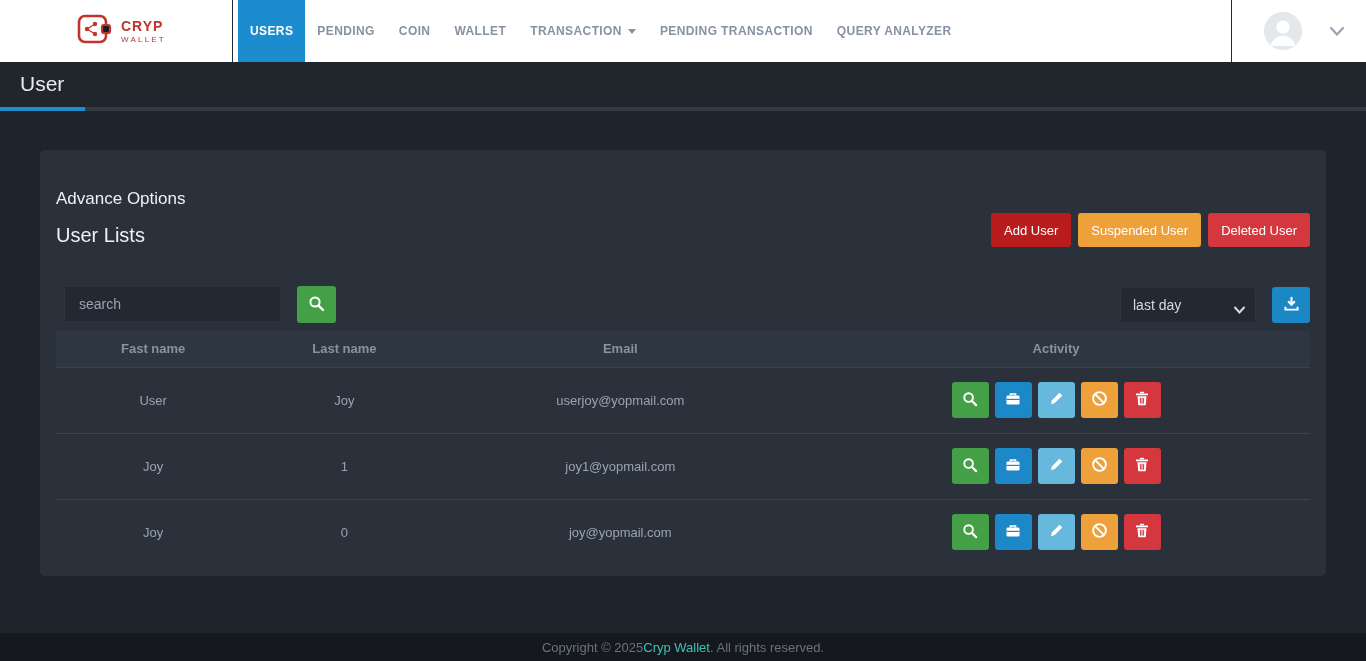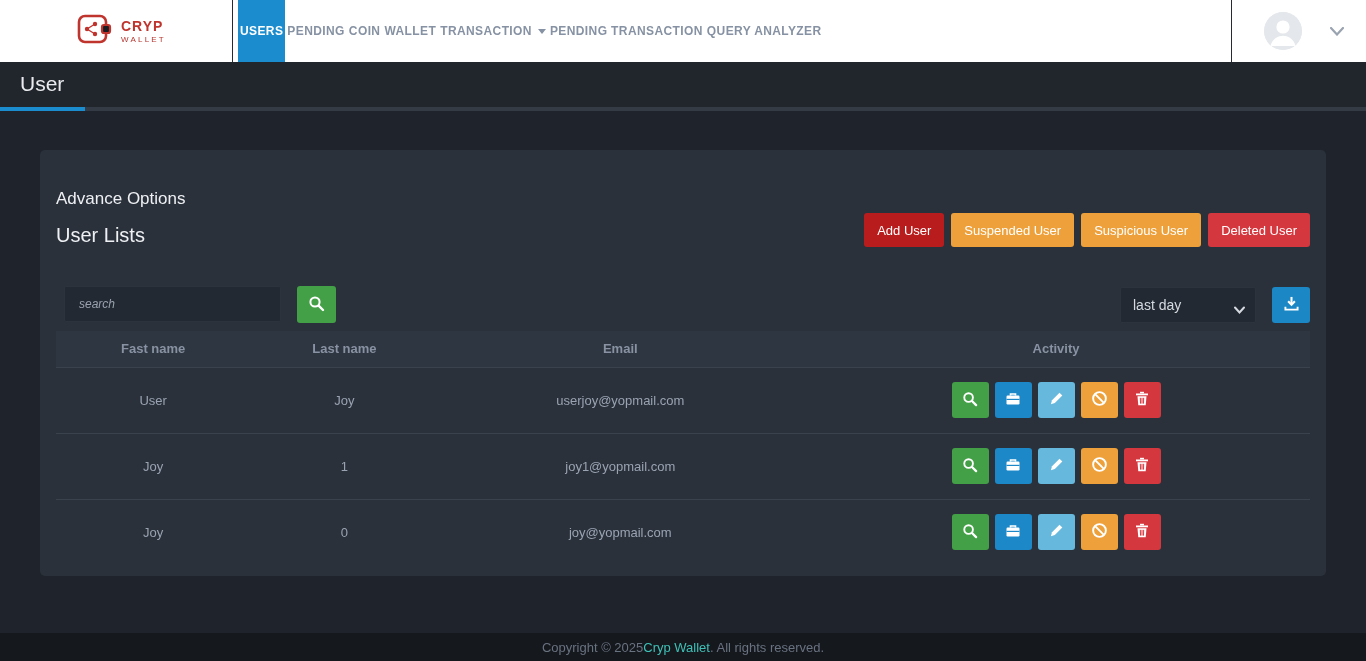--- a/index.html
+++ b/index.html
@@ -8,21 +8,21 @@
   .app { width:1366px; height:661px; display:flex; flex-direction:column; }
 
   
   .navbar { height:62px; background:#ffffff; display:flex; align-items:stretch; flex-shrink:0; }
   .brand { width:233px; display:flex; align-items:center; padding-left:76px; gap:9px;
     border-right:1px solid #262b33; }
   .brand-text { display:flex; flex-direction:column; line-height:1; }
   .brand-line1 { color:#c0342e; font-weight:bold; font-size:14px; letter-spacing:1px; }
   .brand-line2 { color:#b5352f; font-size:8px; letter-spacing:2.2px; margin-top:3px; }
   .nav { display:flex; align-items:stretch; margin-left:5px; }
-  .nav-link { display:flex; align-items:center; padding:0 2px; font-size:12px; font-weight:bold;
+  .nav-link { display:flex; align-items:center; padding:0 12px; font-size:12px; font-weight:bold;
     color:#8692a3; letter-spacing:.4px; cursor:pointer; gap:6px; }
   .nav-link.active { background:#1b8dce; color:#fff; margin:0; }
   .caret { width:0; height:0; border-left:4px solid transparent; border-right:4px solid transparent;
     border-top:5px solid #8692a3; display:inline-block; }
   .nav-right { margin-left:auto; display:flex; align-items:center; gap:28px;
     padding:0 22px 0 32px; border-left:1px solid #262b33; }
   .avatar { width:38px; height:38px; border-radius:50%; overflow:hidden; background:#e4e7eb; cursor:pointer; }
 
   
   .page-title-bar { height:49px; background:#21252c; position:relative; flex-shrink:0; }
@@ -40,22 +40,22 @@
   .user-type-buttons { display:flex; gap:7px; }
   .btn { height:34px; padding:0 13px; font-size:13px; color:#fff; border:none; border-radius:3px;
     cursor:pointer; font-family:"Liberation Sans", sans-serif; }
   .btn-add { background:#b91c1c; }
   .btn-suspended, .btn-suspicious { background:#eea13b; }
   .btn-deleted { background:#d5373e; }
 
   .toolbar { margin-top:39px; display:flex; justify-content:space-between; align-items:center; }
   .search-group { display:flex; gap:16px; margin-left:8px; }
   .search-input { width:217px; height:36px; background:#232932; border:1px solid #2c333d;
-    color:#cfd4db; padding:0 14px; font-size:12px; border-radius:2px; outline:none;
-    font-family:"Liberation Sans", sans-serif;font-style:italic; }
+    color:#cfd4db; padding:0 14px; font-size:14px; border-radius:2px; outline:none;
+    font-family:"Liberation Sans", sans-serif; }
   .search-input::placeholder { color:#9aa2af; }
   .icon-btn { display:flex; align-items:center; justify-content:center; border:none;
     border-radius:3px; cursor:pointer; }
   .btn-search { width:39px; height:37px; background:#43a047; }
   .filter-group { display:flex; gap:16px; }
   .select-wrap { position:relative; }
   .date-select { width:136px; height:36px; background:#232932; color:#d5dae1;
     border:1px solid #2c333d; padding:0 12px; font-size:14px; border-radius:2px;
     appearance:none; -webkit-appearance:none; outline:none; cursor:pointer;
     font-family:"Liberation Sans", sans-serif; }
@@ -154,21 +154,20 @@
   <main class="content">
     <section class="card">
       <div class="card-head">
         <div>
           <div class="card-title">Advance Options</div>
           <div class="card-subtitle">User Lists</div>
         </div>
         <div class="user-type-buttons">
           <button class="btn btn-add">Add User</button>
           <button class="btn btn-suspended">Suspended User</button>
-          <button class="btn btn-suspicious">Suspicious User</button>
           <button class="btn btn-deleted">Deleted User</button>
         </div>
       </div>
 
       <div class="toolbar">
         <div class="search-group">
           <input class="search-input" type="text" placeholder="search" style="">
           <button class="icon-btn btn-search">
             <span>
               <svg width="17" height="17" viewBox="0 0 17 17">

